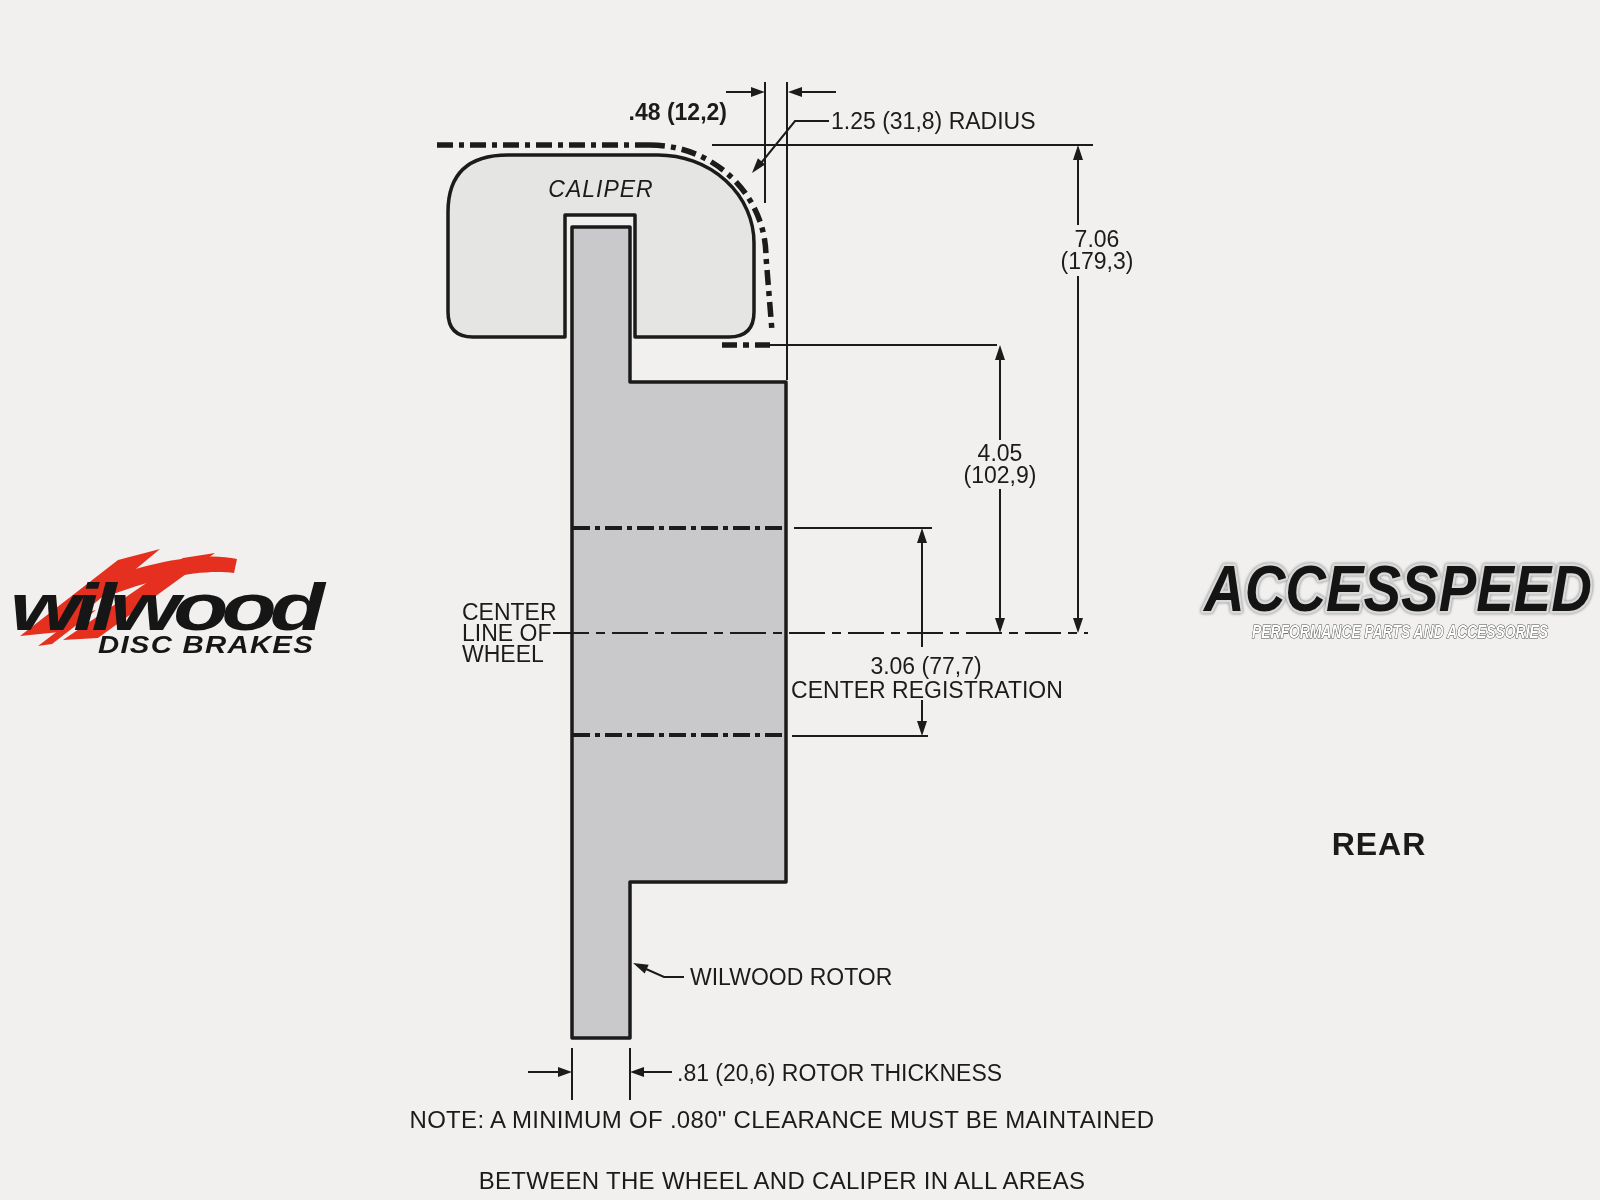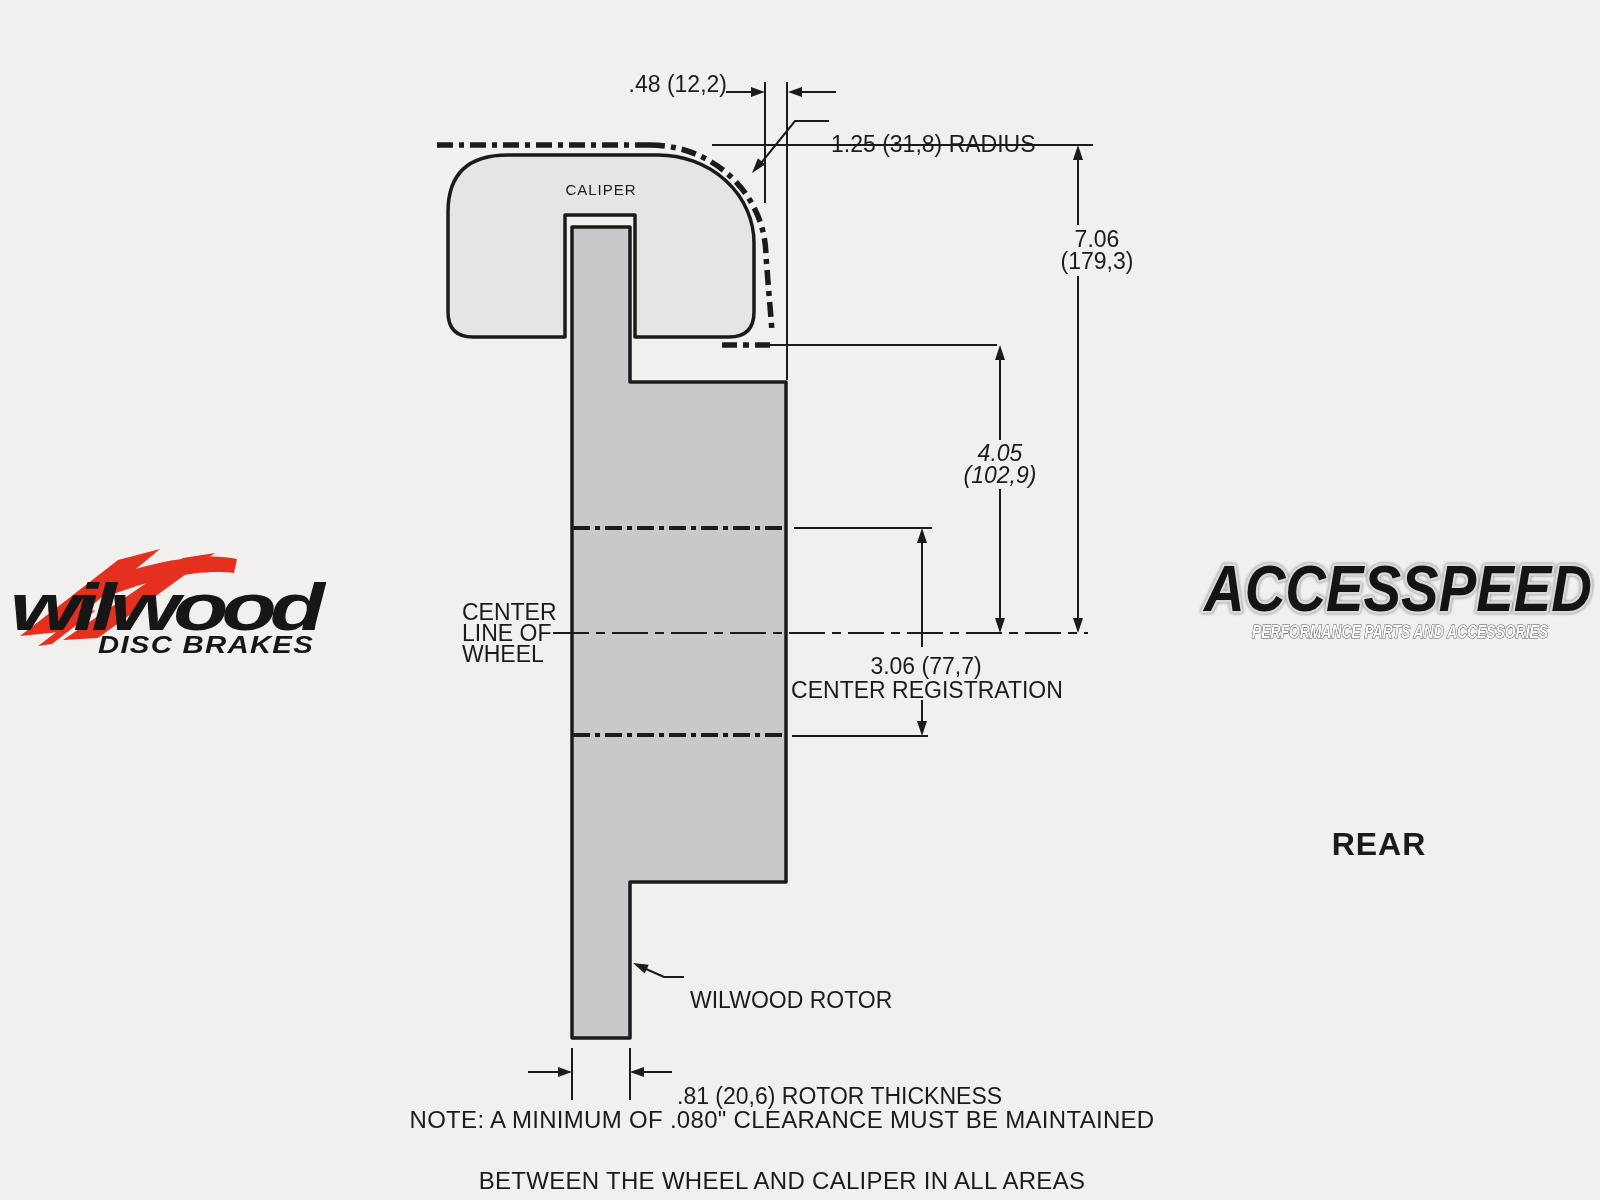--- a/index.html
+++ b/index.html
@@ -1,28 +1,28 @@
 <!DOCTYPE html>
 <html><head>
 <meta charset="utf-8">
 <style>
   html,body{margin:0;padding:0;background:#ffffff;}
   .stage{position:relative;width:1600px;height:1200px;background:#f1f0ee;overflow:hidden;
          font-family:"Liberation Sans","DejaVu Sans",sans-serif;}
   svg.drawing{position:absolute;left:0;top:0;}
   .t{position:absolute;color:#1b1b1b;font-size:23px;line-height:1.0;white-space:nowrap;}
   .cxy{transform:translate(-50%,-50%);}
-  .cy{transform:translateY(-50%);margin-top:23px;}
+  .cy{transform:translateY(-50%);}
   .rxy{transform:translate(-100%,-50%);}
   .tc{text-align:center;}
   .dim2 div{line-height:22px;}
   .cl3 div{line-height:21px;font-size:23px;}
   .note{font-size:24px;letter-spacing:.3px;}
   .rear{font-size:32px;font-weight:bold;letter-spacing:1px;}
-  .caliper{font-size:15px;letter-spacing:1px;}
+  .caliper{font-size:23px;letter-spacing:1px;font-style:italic;}
   .logo{position:absolute;}
 </style>
 </head>
 <body>
 
 <div class="stage">
 
   <svg class="drawing" width="1600" height="1200" viewBox="0 0 1600 1200">
 
     <g stroke="#1b1b1b" stroke-width="5.5" fill="none">
@@ -102,30 +102,30 @@
       <path d="M672,1072 H634"></path>
     </g>
     <g fill="#1b1b1b">
       <path d="M572,1072 l-14,-5 v10 z"></path>
       <path d="M630,1072 l14,-5 v10 z"></path>
     </g>
   </svg>
 
   <div class="t caliper cxy" style="left:601px;top:189px;">CALIPER</div>
 
-  <div class="t rxy" style="left:727px;top:84px;">.48 (12,2)</div>
+  <div class="t rxy" style="left:727px;top:112px;font-weight:bold;">.48 (12,2)</div>
 
   <div class="t cy" style="left:831px;top:121px;">1.25 (31,8) RADIUS</div>
 
   <div class="t cxy tc dim2" style="left:1077px;top:250px;margin-left:20px;">
     <div>7.06</div>
     <div>(179,3)</div>
   </div>
 
-  <div class="t cxy tc dim2" style="left:1000px;top:464px;font-style:italic;">
+  <div class="t cxy tc dim2" style="left:1000px;top:464px;">
     <div>4.05</div>
     <div>(102,9)</div>
   </div>
 
   <div class="t cl3" style="left:462px;top:602px;">
     <div>CENTER</div>
     <div>LINE OF</div>
     <div>WHEEL</div>
   </div>
 

